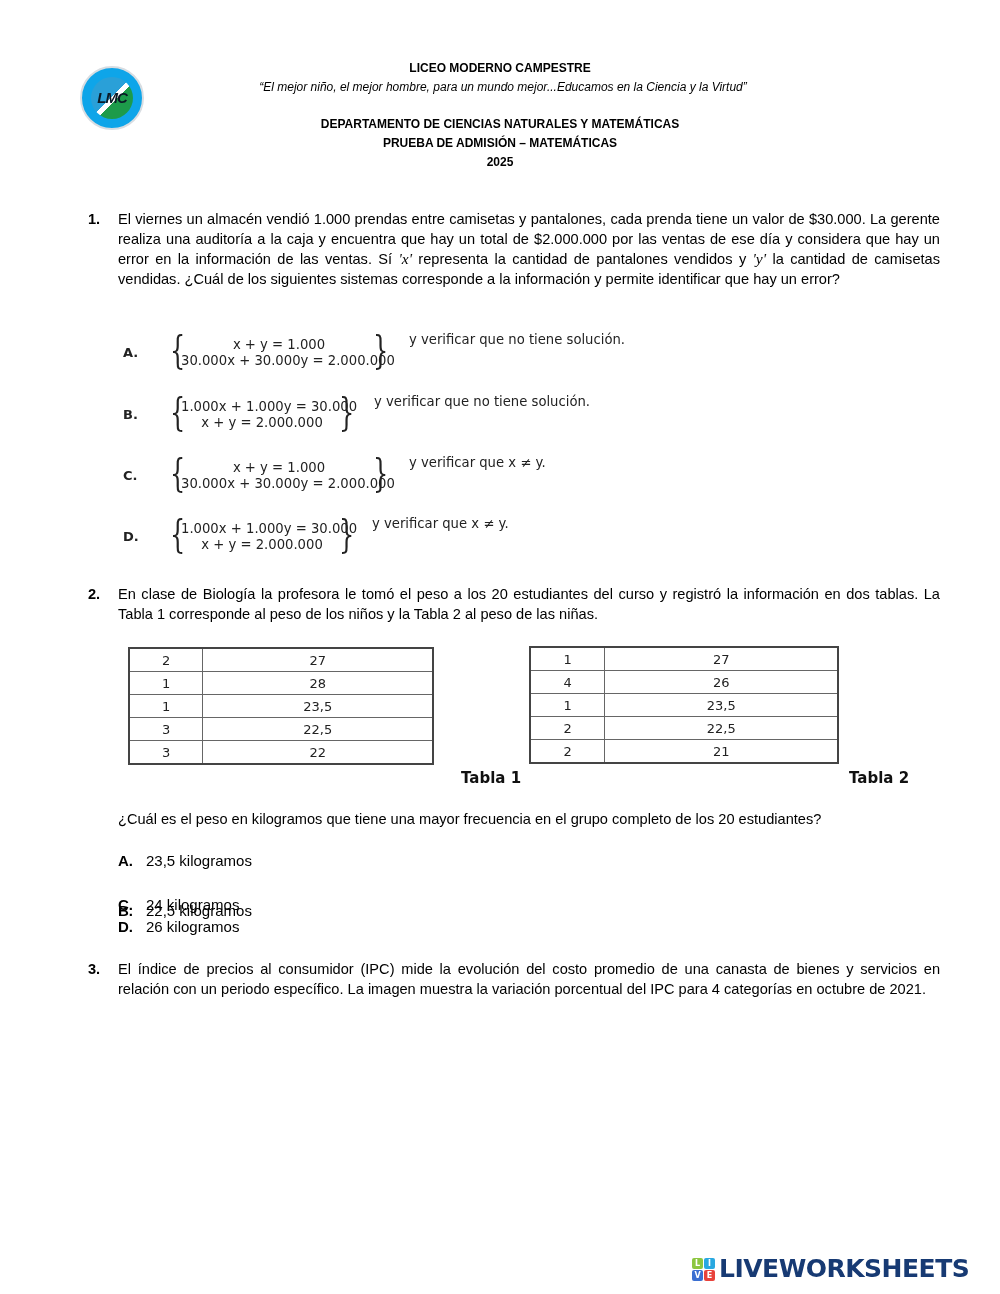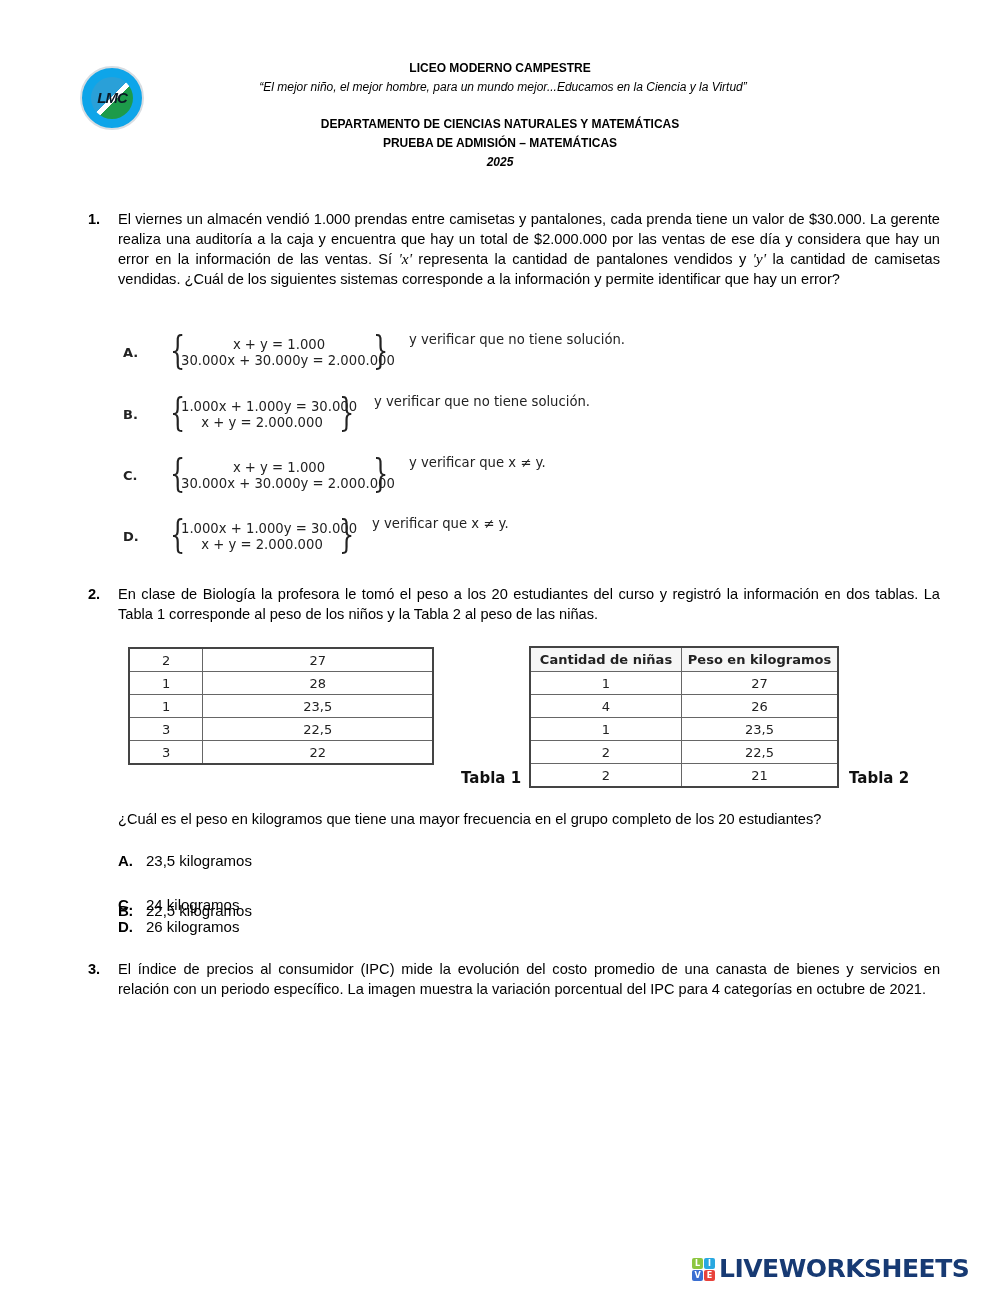--- a/index.html
+++ b/index.html
@@ -46,21 +46,21 @@
 
 <div class="logo">
   <div class="inner">
     <div class="txt">LMC</div>
   </div>
 </div>
 <div class="hdr b" style="top:59px;">LICEO MODERNO CAMPESTRE</div>
 <div class="hdr i" style="top:78px; padding-left:3px;">“El mejor niño, el mejor hombre, para un mundo mejor...Educamos en la Ciencia y la Virtud”</div>
 <div class="hdr b" style="top:115px;">DEPARTAMENTO DE CIENCIAS NATURALES Y MATEMÁTICAS</div>
 <div class="hdr b" style="top:134px;">PRUEBA DE ADMISIÓN – MATEMÁTICAS</div>
-<div class="hdr b" style="top:153px;font-style:italic;">2025</div>
+<div class="hdr b" style="top:153px;">2025</div>
 
 <div class="q" style="top:209px;">
   <span class="num">1.</span>
   <div class="body"><span>El viernes un almacén vendió 1.000 prendas entre camisetas y pantalones, cada prenda tiene un valor de $30.000. La gerente realiza una auditoría a la caja y encuentra que hay un total de $2.000.000 por las ventas de ese día y considera que hay un error en la información de las ventas. Sí </span><i>'x'</i><span> representa la cantidad de pantalones vendidos y </span><i>'y'</i><span> la cantidad de camisetas vendidas. ¿Cuál de los siguientes sistemas corresponde a la información y permite identificar que hay un error?</span></div>
 </div>
 
 <div class="opt" style="top:331px;">
   <span class="letter">A.</span>
   <div class="sys" style="left:46px; width:220px;">
     <span class="brace" style="left:-4px;">{</span>
@@ -130,24 +130,20 @@
   <tr>
         <td>3</td>
         <td>22</td>
       </tr>
 </tbody>
   </table>
 <div class="tlabel" style="left:439px; top:769px;margin-left:22px;">Tabla 1</div>
 
 <table class="wt" style="left:529px; top:646px; width:310px;">
   <tbody>
-      <tr>
-    <th style="width:150px;">Cantidad de niñas</th>
-    <th>Peso en kilogramos</th>
-  </tr>
   <tr>
         <td>1</td>
         <td>27</td>
       </tr>
   <tr>
         <td>4</td>
         <td>26</td>
       </tr>
   <tr>
         <td>1</td>

